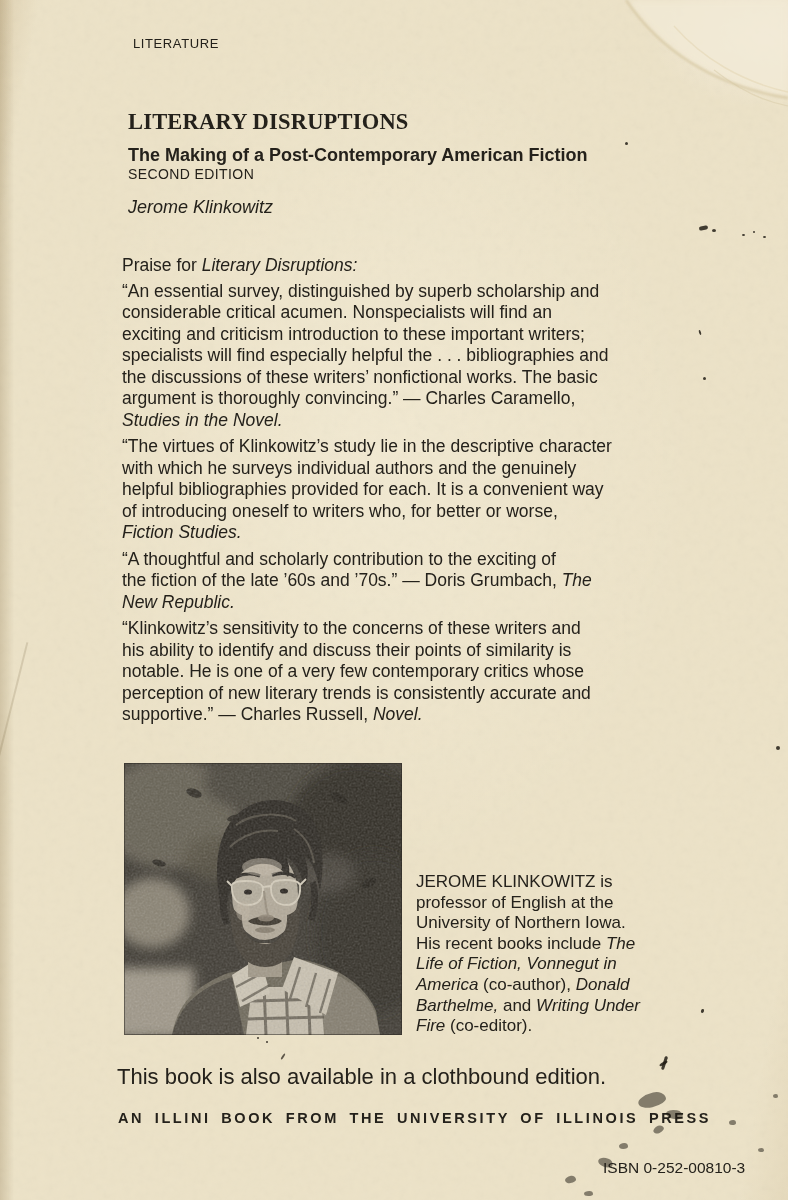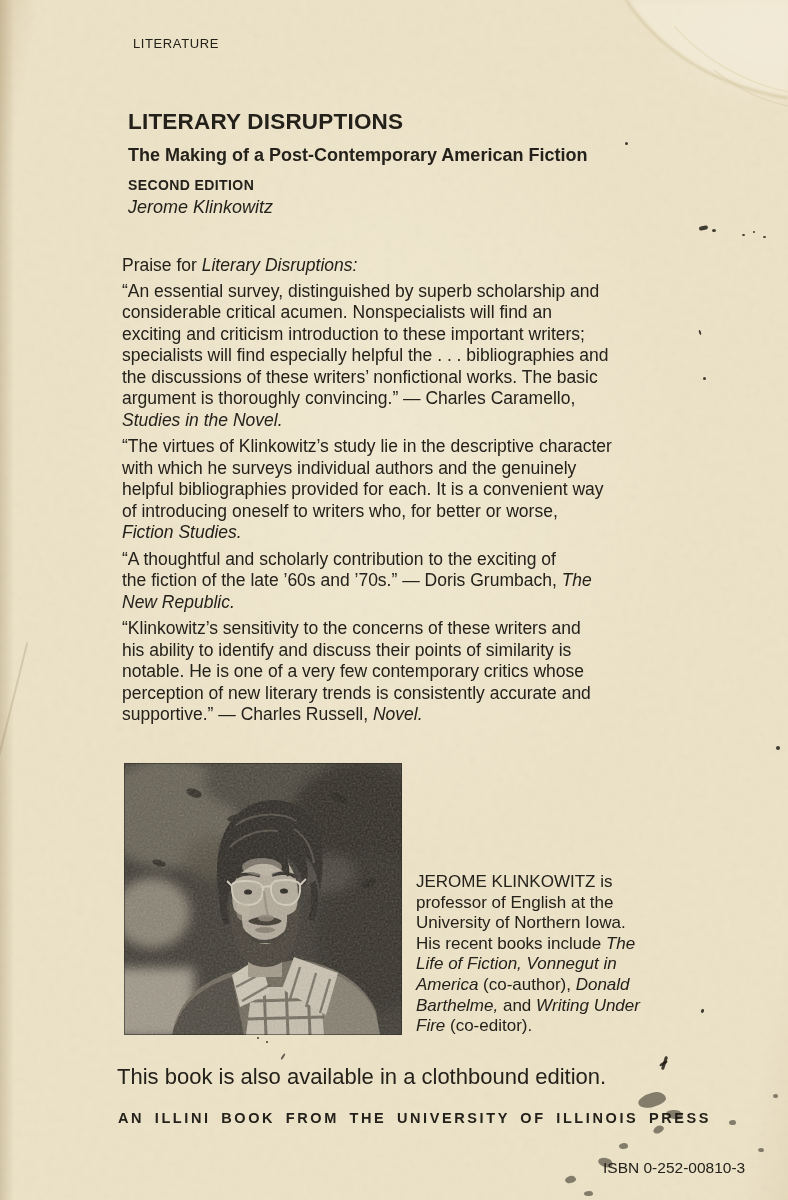--- a/index.html
+++ b/index.html
@@ -14,24 +14,24 @@
     color:var(--ink,#24211b);
     font-family:"Liberation Sans", sans-serif;
   }
   .texture { position:absolute; inset:0; z-index:0; pointer-events:none; }
   .content { position:absolute; inset:0; z-index:1; }
   .overlay { position:absolute; inset:0; z-index:2; pointer-events:none; }
 
   .category { position:absolute; left:133px; top:36px; font-size:13px; letter-spacing:.6px;text-align:right; }
 
   .title-block { position:absolute; left:128px; top:109px; }
-  .book-title { margin:0; font-size:22.5px; font-weight:bold; letter-spacing:.2px; }
+  .book-title { margin:0; font-size:22.5px; font-weight:bold; letter-spacing:.2px;font-family:Liberation Serif, serif; }
   .book-subtitle { margin:10px 0 0 0; font-size:18px; font-weight:bold; }
-  .edition { margin-top:11px; font-size:14px; font-weight:bold; letter-spacing:.4px; }
-  .author { margin-top:4px; font-size:18px; font-style:italic; }
+  .edition { font-size:14px; font-weight:normal; letter-spacing:.4px; }
+  .author { margin-top:15px; font-size:18px; font-style:italic; }
 
   .reviews { position:absolute; left:122px; top:255px; width:590px;
              font-size:17.5px; line-height:21.5px; }
   .praise-heading { margin-bottom:4px; }
   .para { margin-bottom:5px; }
   .tline { white-space:nowrap; }
   .it { font-style:italic; }
 
   .photo { position:absolute; left:124px; top:763px; width:278px; height:272px; margin:0; }
   .photo svg { display:block; }

